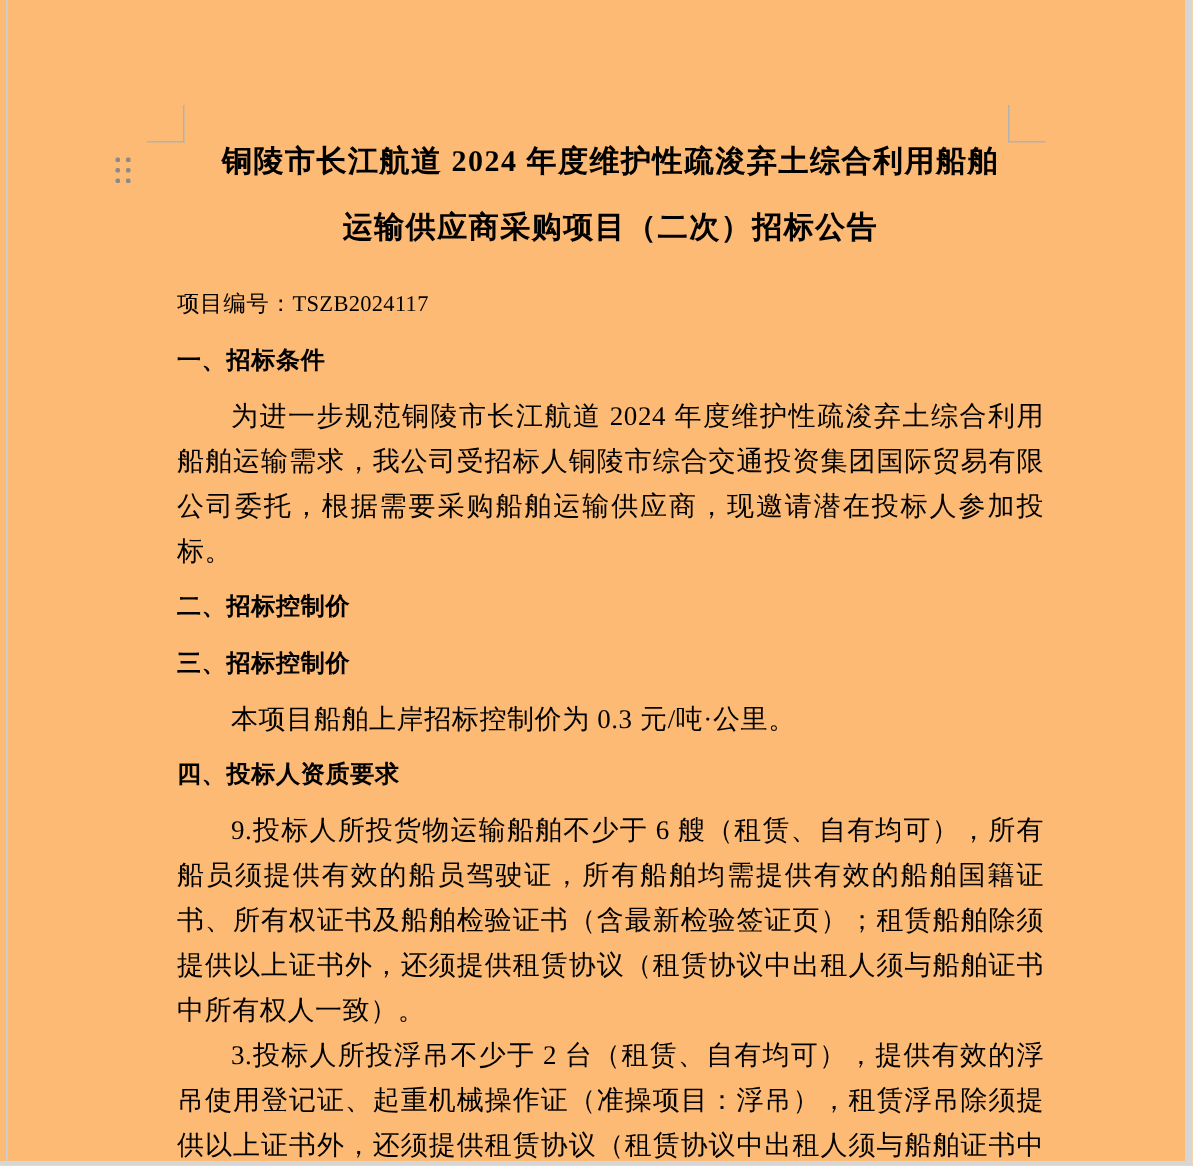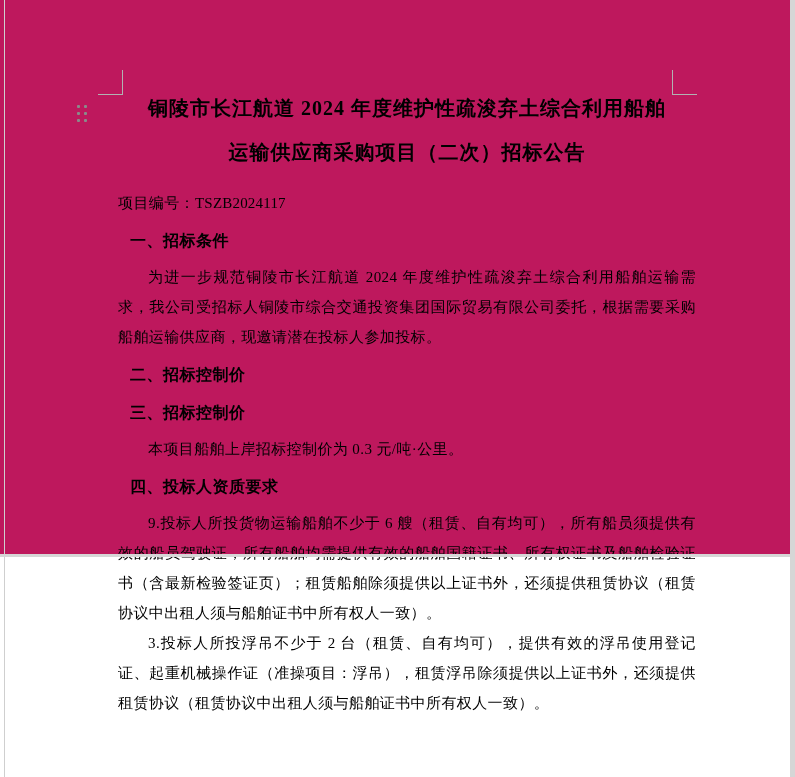--- a/index.html
+++ b/index.html
@@ -1,21 +1,21 @@
 <!DOCTYPE html>
 <html><head>
 <meta charset="utf-8">
 <style>
   html, body { margin: 0; padding: 0; }
   body {
     width: 795px; height: 777px; overflow: hidden;
     background: #ffffff;
     font-family: "Liberation Serif", "DejaVu Serif", serif;
   }
-  .screen { position: relative; width: 795px; height: 557px; background: #be185d; }
+  .screen { position: relative; width: 795px; height: 777px; background: #fdba74; }
 
   
   .edge-left   { position: absolute; left: 4px;  top: 0; width: 1px;  height: 777px; background: #cfcfcf; }
   .edge-right  { position: absolute; right: 0;   top: 0; width: 5px;  height: 777px; background: #d6d6d6; }
   .edge-bottom { position: absolute; left: 0; bottom: 0; width: 795px; height: 3px;  background: #d6d6d6; }
 
   
   .mark { position: absolute; width: 24px; height: 24px; }
   .mark-tl { left: 98px;  top: 70px; border-right: 1px solid #b2b2b2; border-bottom: 1px solid #b2b2b2; }
   .mark-tr { left: 672px; top: 70px; border-left: 1px solid #b2b2b2;  border-bottom: 1px solid #b2b2b2; }
@@ -33,26 +33,26 @@
 
   .doc-title {
     margin: 86px 0 0 0;
     font-size: 20px; font-weight: bold;
     line-height: 44px; text-align: center; letter-spacing: 1px;
   }
   .meta { margin: 14px 0 0 0; font-size: 15px; line-height: 30px; letter-spacing: 0.4px; }
   .meta .num { letter-spacing: 0.2px; }
 
   h2.sec {
-    margin: 8px 0 6px 12px;
+    margin: 8px 0 6px 0;
     font-size: 16px; font-weight: bold; line-height: 30px; letter-spacing: 0.5px;
   }
   p.para {
     margin: 0;
-    font-size: 15px; line-height: 30px;
+    font-size: 18px; line-height: 30px;
     text-indent: 2em; text-align: justify; letter-spacing: 0.4px;
   }
 </style>
 </head>
 <body>
 
 <div class="screen">
 
   <div class="mark mark-tl"></div>
   <div class="mark mark-tr"></div>

